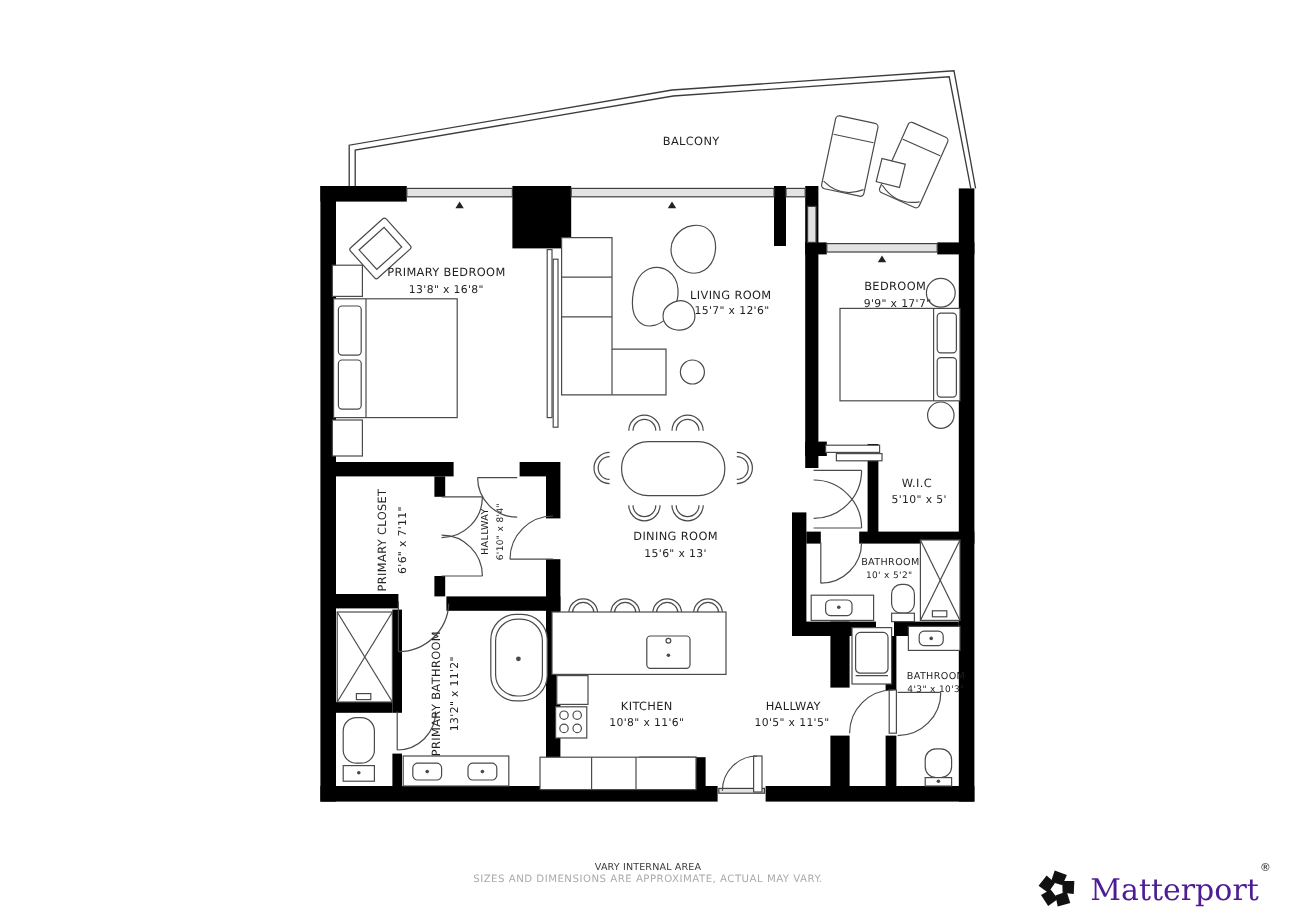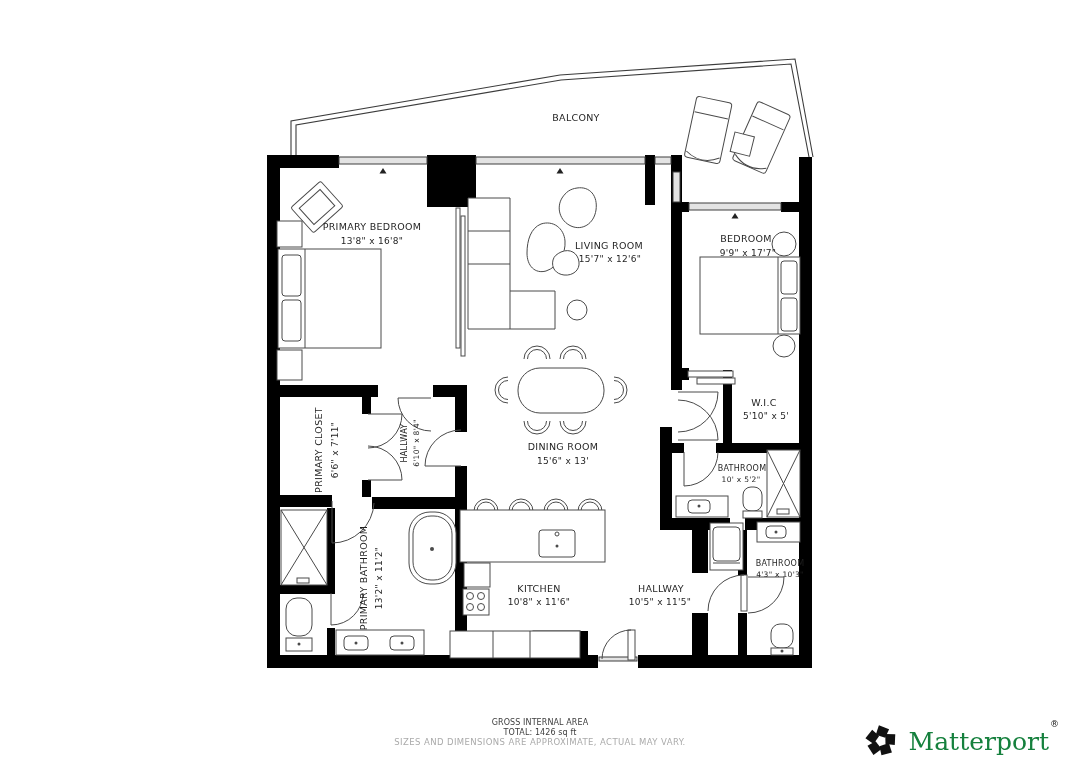--- a/index.html
+++ b/index.html
@@ -8,21 +8,21 @@
   .plan-svg{position:absolute;left:0;top:0;}
   svg text{fill:#1f1f1f;font-family:"DejaVu Sans","Liberation Sans",sans-serif;letter-spacing:.3px;}
   .room-label{font-size:9.5px;}
   .room-dims{font-size:9px;}
   .room-label-sm{font-size:8px;}
   .room-dims-sm{font-size:7.5px;}
   .summary{position:absolute;left:0;top:718px;width:1080px;text-align:center;
            font-size:8px;line-height:9.6px;color:#3d3d3d;letter-spacing:.1px;}
   .summary .disclaimer{font-size:8.5px;color:#aaaaaa;margin-top:1px;letter-spacing:.4px;}
   .brand{position:absolute;right:22px;top:722px;display:flex;align-items:center;gap:9px;}
-  .brand-text{font-family:"DejaVu Serif","Liberation Serif",serif;font-size:25px;color:#15803d;}
+  .brand-text{font-family:"DejaVu Serif","Liberation Serif",serif;font-size:25px;color:#4c1d95;}
   .brand-reg{font-size:9px;color:#181818;vertical-align:top;position:relative;top:-8px;left:1px;}
   .wall{fill:#000000;}
   .win{fill:#e3e3e3;stroke:#3f3f3f;stroke-width:1;}
   .fur{fill:#ffffff;stroke:#4a4a4a;stroke-width:1;}
   .ln{fill:none;stroke:#4a4a4a;stroke-width:1;}
   .arc{fill:none;stroke:#4a4a4a;stroke-width:1;}
   .balc{fill:none;stroke:#3c3c3c;stroke-width:1.1;}
 </style>
 </head>
 <body>
@@ -360,22 +360,21 @@
 
     <text class="room-label" x="661" y="592">HALLWAY</text>
     <text class="room-dims" x="660" y="605">10'5" x 11'5"</text>
 
     <text class="room-label-sm" x="780" y="566">BATHROOM</text>
     <text class="room-dims-sm" x="780" y="577">4'3" x 10'3"</text>
   </g>
 </svg>
 
   <div class="summary">
-    <div>GROSS INTERNAL AREA</div>
-    <div>TOTAL: 1426 sq ft</div>
+    <div>VARY INTERNAL AREA</div>
     <div class="disclaimer">SIZES AND DIMENSIONS ARE APPROXIMATE, ACTUAL MAY VARY.</div>
   </div>
 
   <div class="brand">
     <svg width="38" height="38" viewBox="-20 -20 40 40">
       <g fill="#111111">
         <path d="M -2.2,-16.5 L 8.5,-12.5 L 4.5,-3.5 L -5.5,-6.5 Z"></path>
         <path d="M -2.2,-16.5 L 8.5,-12.5 L 4.5,-3.5 L -5.5,-6.5 Z" transform="rotate(72)"></path>
         <path d="M -2.2,-16.5 L 8.5,-12.5 L 4.5,-3.5 L -5.5,-6.5 Z" transform="rotate(144)"></path>
         <path d="M -2.2,-16.5 L 8.5,-12.5 L 4.5,-3.5 L -5.5,-6.5 Z" transform="rotate(216)"></path>

